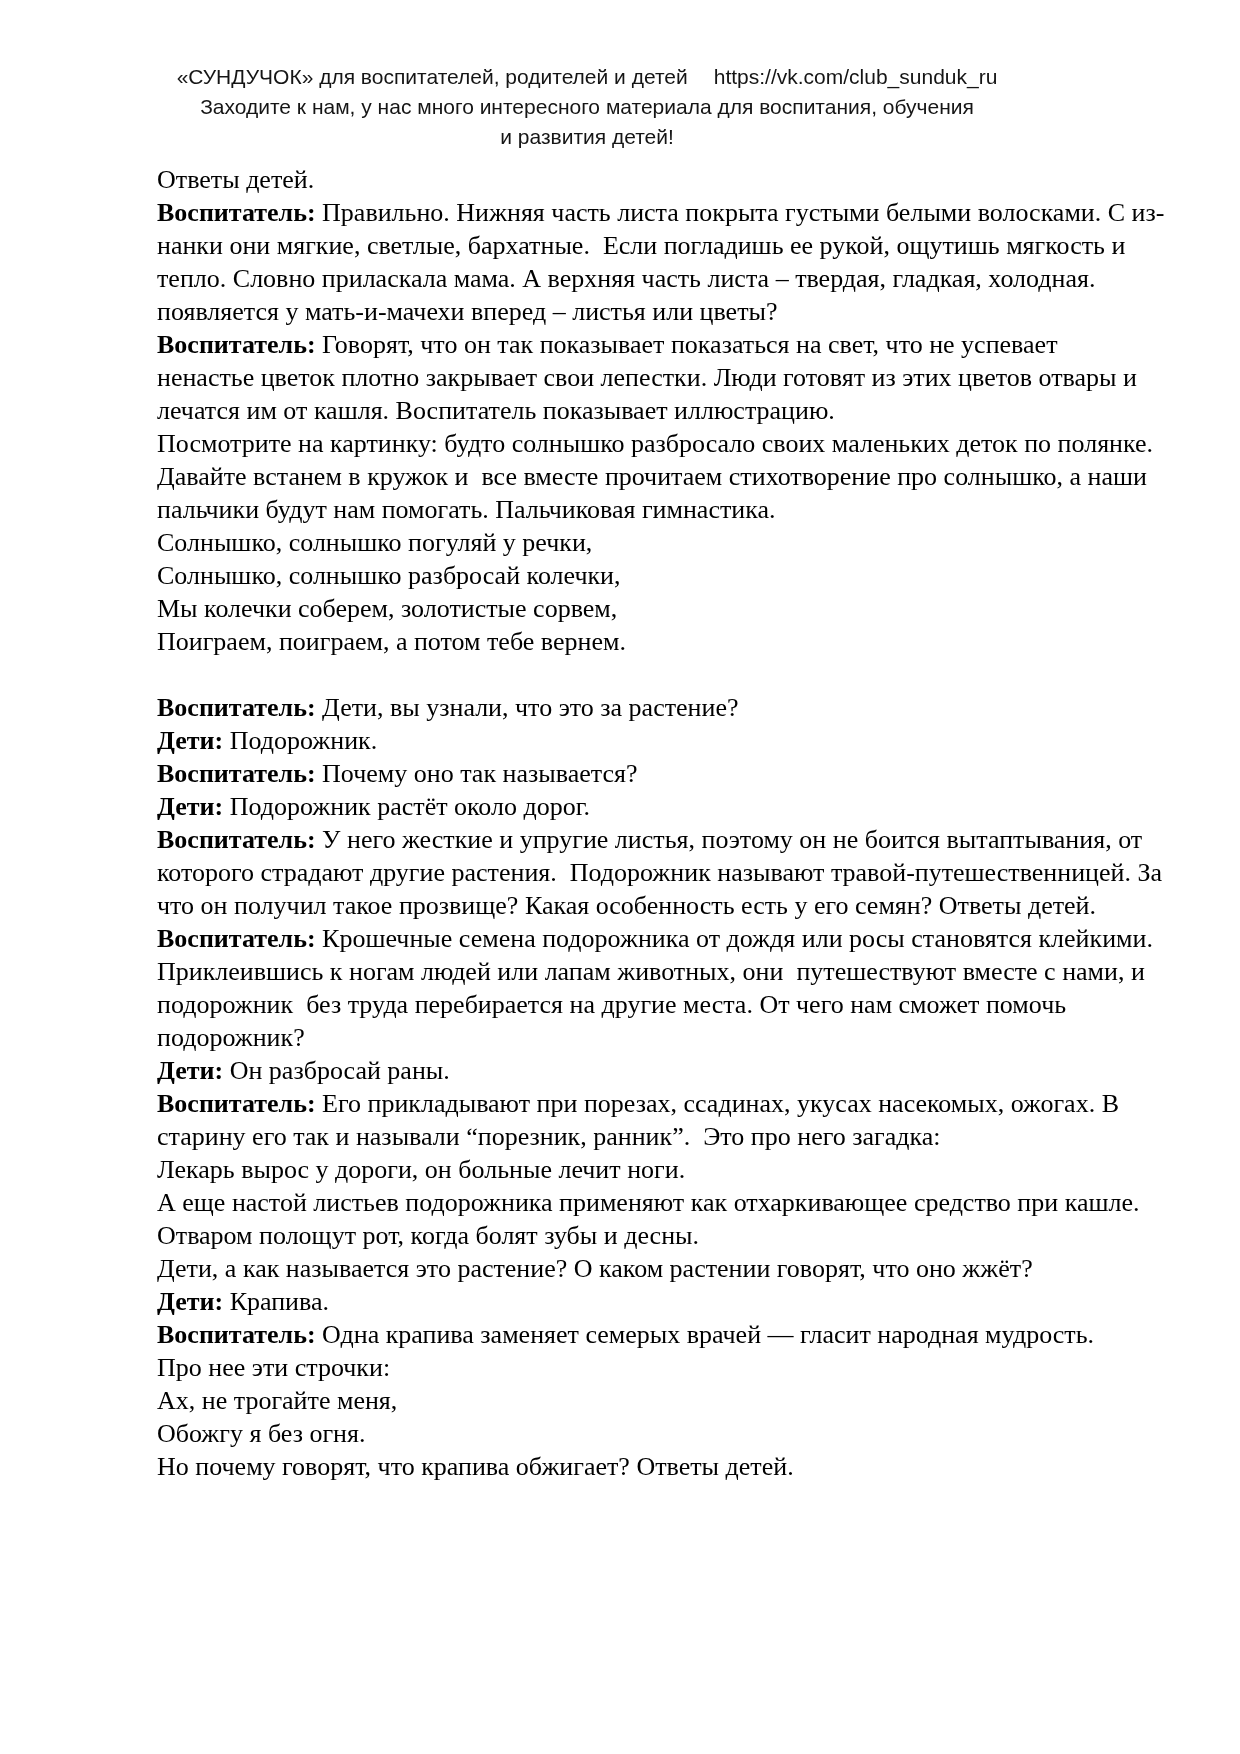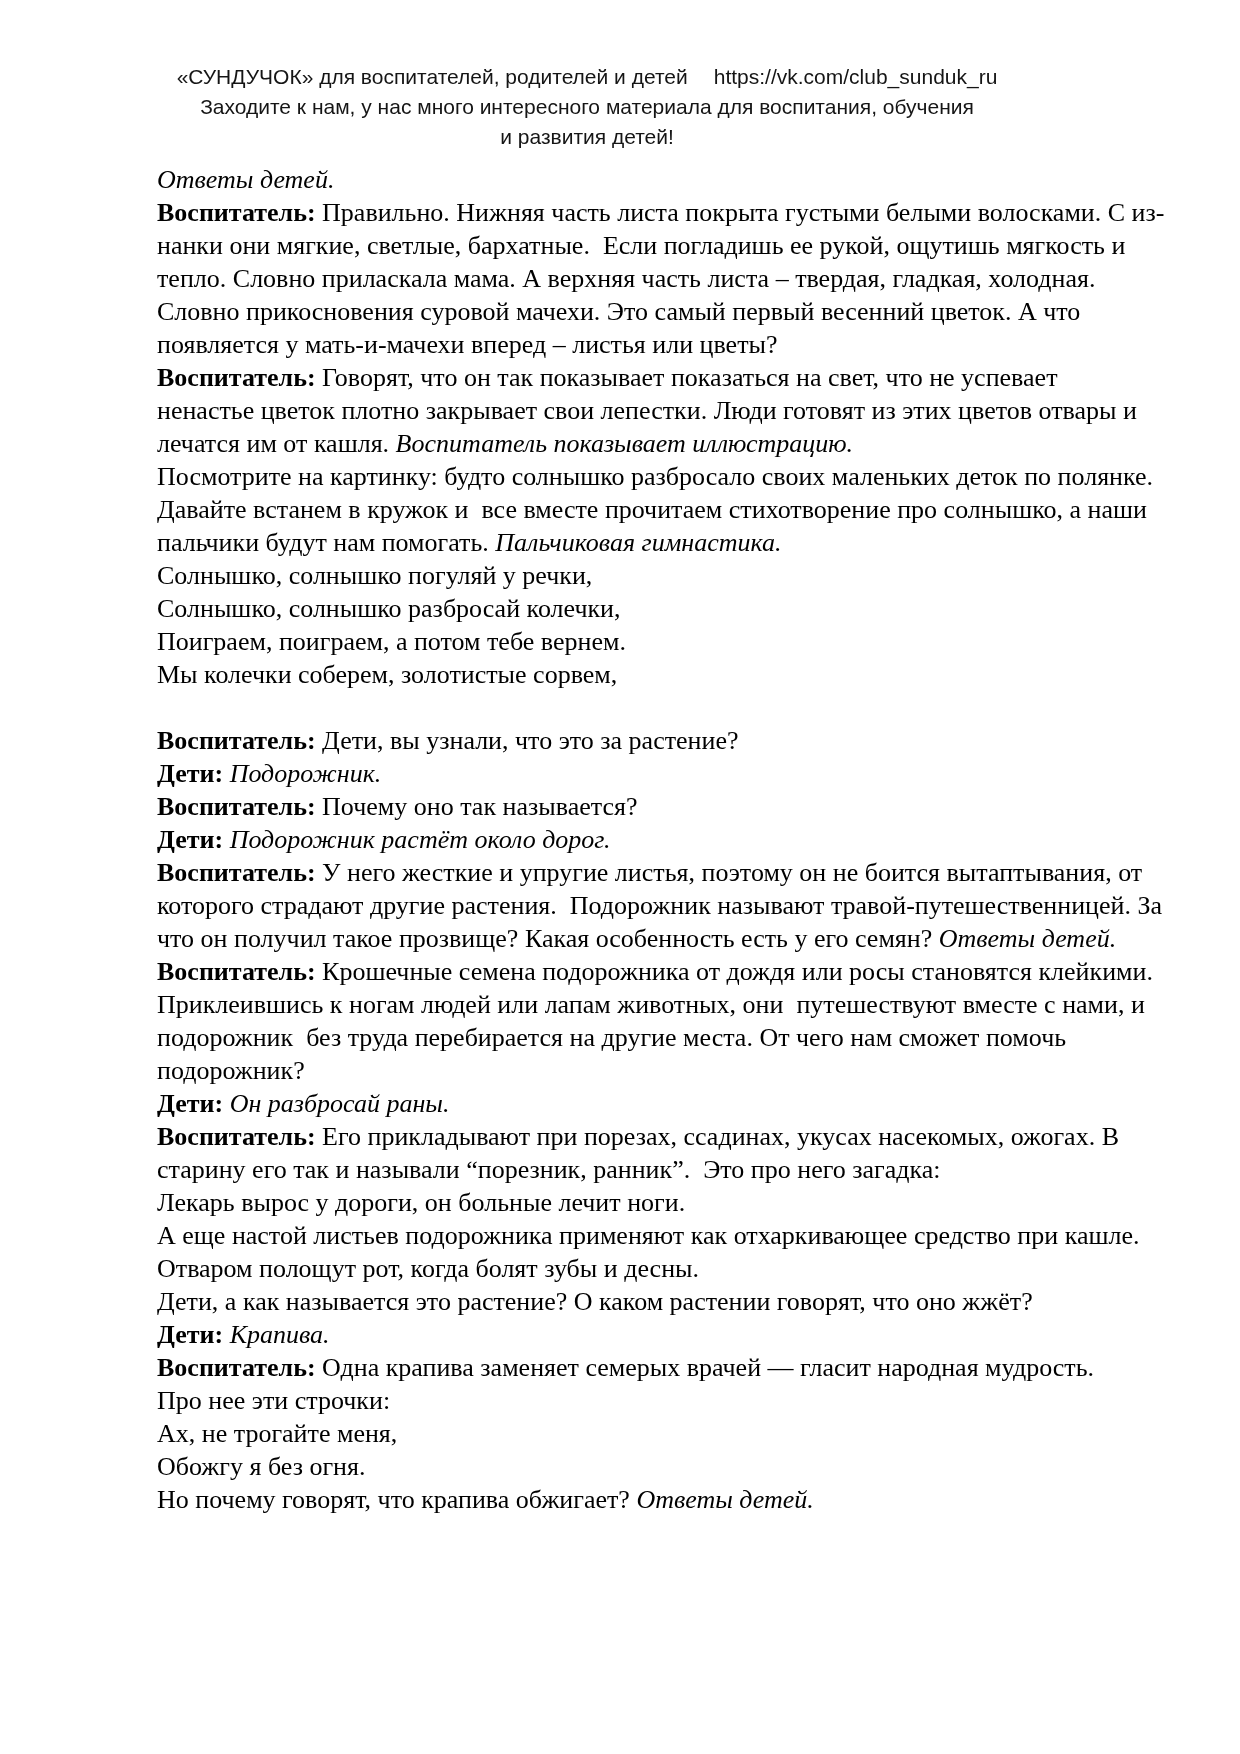--- a/index.html
+++ b/index.html
@@ -37,52 +37,51 @@
     font-family: "Liberation Serif", serif;
     font-size: 26px;
     color: #000000;
   }
   .doc-body .line {
     height: 33px;
     line-height: 33px;
     white-space: pre;
   }
   .seg-b { font-weight: bold; }
-  .seg-i { font-style: italic; }
+  .seg-i { }
 </style>
 </head>
 <body>
 
 <div class="page">
 
   <div class="header">
     <div class="header-line">
       <span>«СУНДУЧОК» для воспитателей, родителей и детей</span><span class="header-url">https://vk.com/club_sunduk_ru</span>
     </div>
     <div class="header-line">Заходите к нам, у нас много интересного материала для воспитания, обучения</div>
     <div class="header-line">и развития детей!</div>
   </div>
 
   <div class="doc-body">
       <div class="line"><span class="seg-i">Ответы детей.</span></div>
       <div class="line"><span class="seg-b">Воспитатель:</span><span> Правильно. Нижняя часть листа покрыта густыми белыми волосками. С из-</span></div>
       <div class="line"><span>нанки они мягкие, светлые, бархатные.  Если погладишь ее рукой, ощутишь мягкость и</span></div>
       <div class="line"><span>тепло. Словно приласкала мама. А верхняя часть листа – твердая, гладкая, холодная.</span></div>
-      <div class="line"><span>Словно прикосновения суровой мачехи. Это самый первый весенний цветок. А что</span></div>
       <div class="line"><span>появляется у мать-и-мачехи вперед – листья или цветы?</span></div>
       <div class="line"><span class="seg-b">Воспитатель:</span><span> Говорят, что он так показывает показаться на свет, что не успевает</span></div>
       <div class="line"><span>ненастье цветок плотно закрывает свои лепестки. Люди готовят из этих цветов отвары и</span></div>
       <div class="line"><span>лечатся им от кашля. </span><span class="seg-i">Воспитатель показывает иллюстрацию.</span></div>
       <div class="line"><span>Посмотрите на картинку: будто солнышко разбросало своих маленьких деток по полянке.</span></div>
       <div class="line"><span>Давайте встанем в кружок и  все вместе прочитаем стихотворение про солнышко, а наши</span></div>
       <div class="line"><span>пальчики будут нам помогать. </span><span class="seg-i">Пальчиковая гимнастика.</span></div>
       <div class="line"><span>Солнышко, солнышко погуляй у речки,</span></div>
       <div class="line"><span>Солнышко, солнышко разбросай колечки,</span></div>
+      <div class="line"><span>Мы колечки соберем, золотистые сорвем,</span></div>
       <div class="line"><span>Поиграем, поиграем, а потом тебе вернем.</span></div>
-      <div class="line"><span>Мы колечки соберем, золотистые сорвем,</span></div>
       <div class="line"></div>
       <div class="line"><span class="seg-b">Воспитатель:</span><span> Дети, вы узнали, что это за растение?</span></div>
       <div class="line"><span class="seg-b">Дети:</span><span> </span><span class="seg-i">Подорожник.</span></div>
       <div class="line"><span class="seg-b">Воспитатель:</span><span> Почему оно так называется?</span></div>
       <div class="line"><span class="seg-b">Дети:</span><span> </span><span class="seg-i">Подорожник растёт около дорог.</span></div>
       <div class="line"><span class="seg-b">Воспитатель:</span><span> У него жесткие и упругие листья, поэтому он не боится вытаптывания, от</span></div>
       <div class="line"><span>которого страдают другие растения.  Подорожник называют травой-путешественницей. За</span></div>
       <div class="line"><span>что он получил такое прозвище? Какая особенность есть у его семян? </span><span class="seg-i">Ответы детей.</span></div>
       <div class="line"><span class="seg-b">Воспитатель:</span><span> Крошечные семена подорожника от дождя или росы становятся клейкими.</span></div>
       <div class="line"><span>Приклеившись к ногам людей или лапам животных, они  путешествуют вместе с нами, и</span></div>

